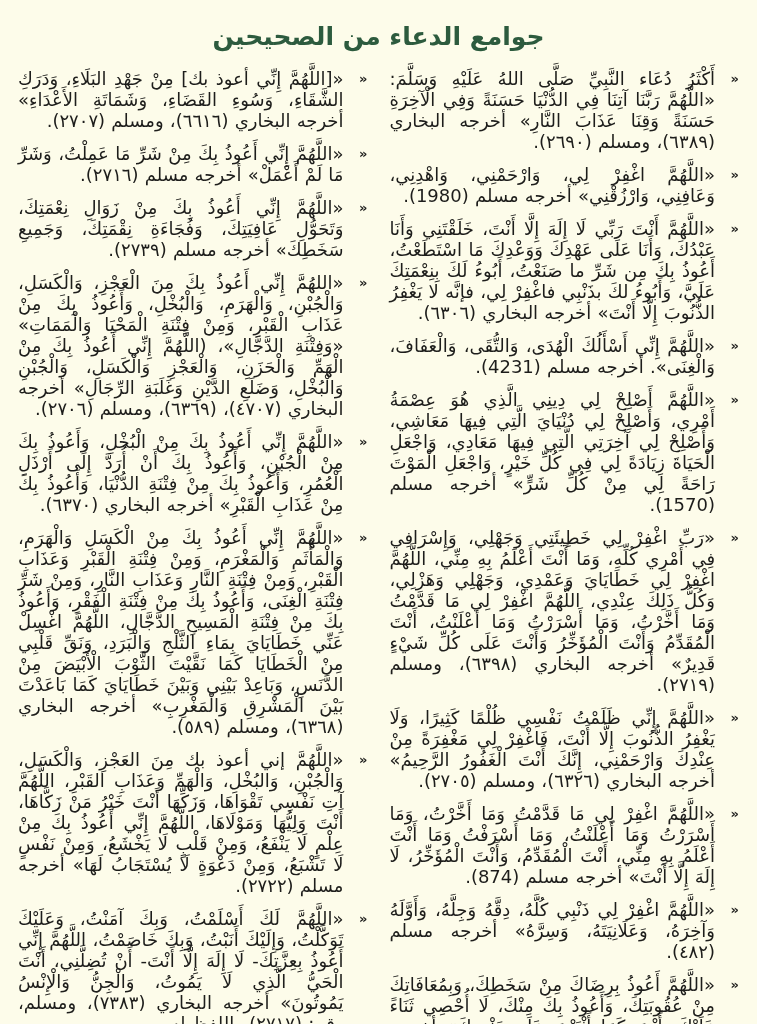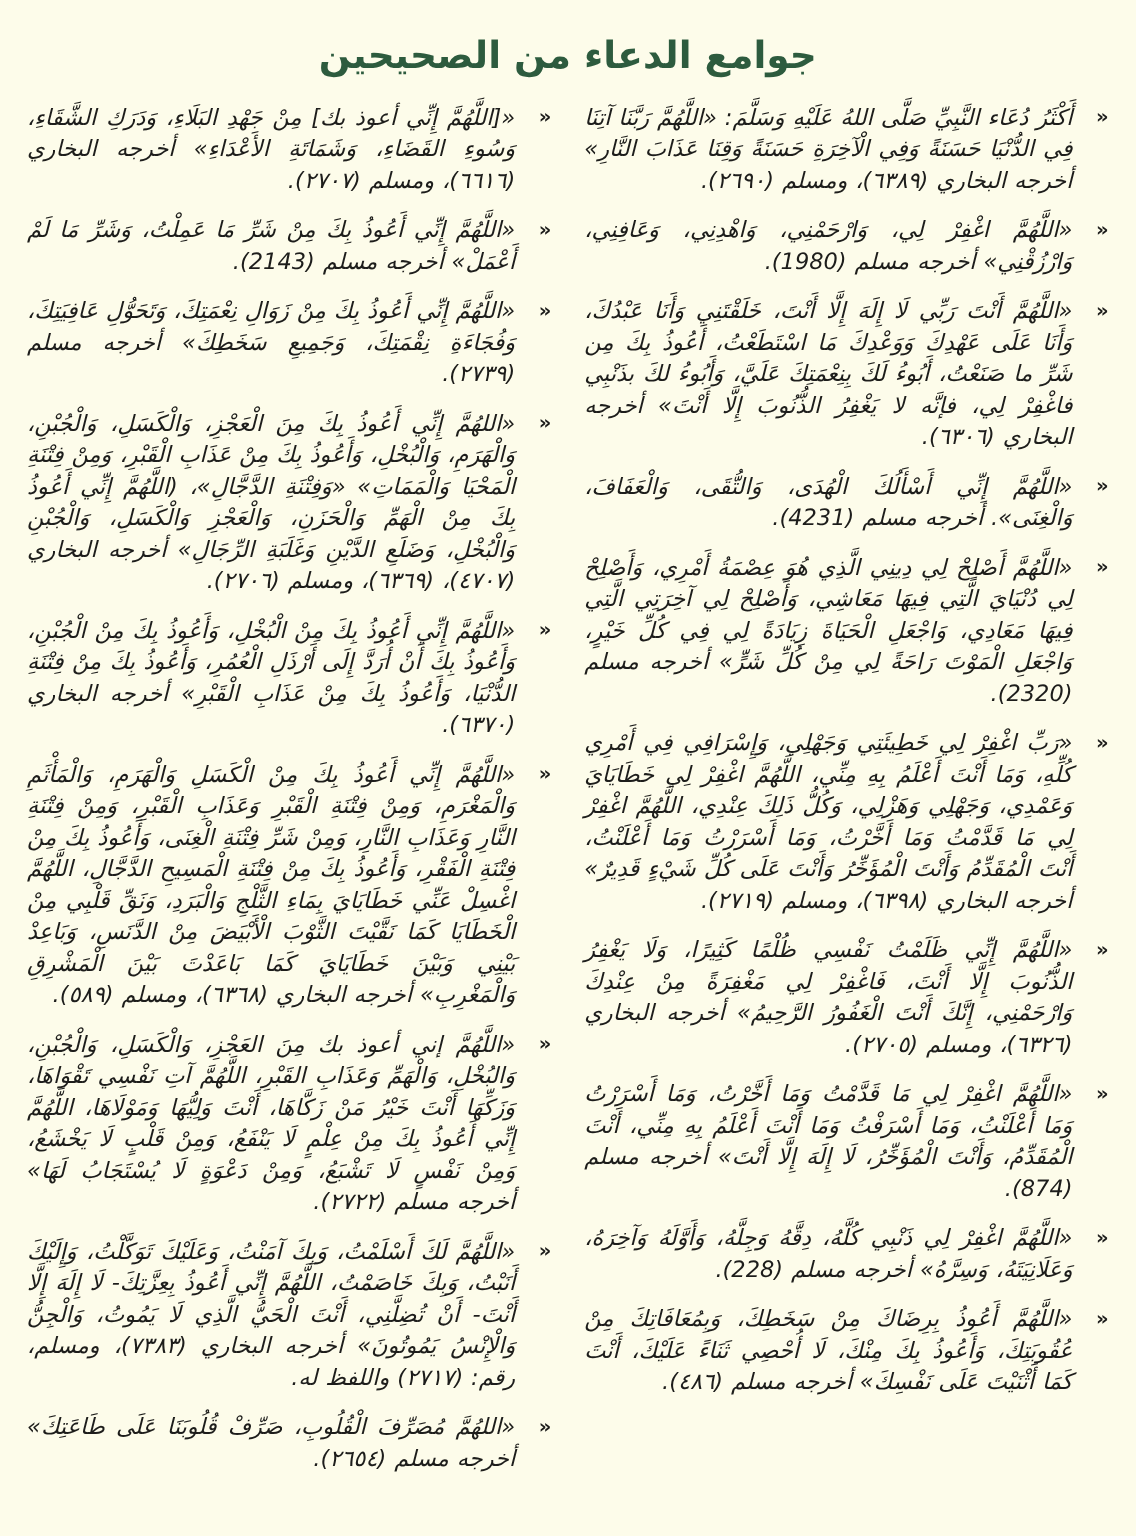--- a/index.html
+++ b/index.html
@@ -51,26 +51,25 @@
   .bullet{
     flex:0 0 24px;
     font-weight:bold;
     font-size:13px;
     line-height:21px;
     color:var(--text);
     text-align:right;
   }
   .ptext{
     flex:1;
-    font-size:15px;
+    font-size:18px;
     line-height:21px;
     text-align:justify;
     text-align-last:right;
     word-spacing:0.5px;
-    font-style:italic;
   }
 </style>
 </head>
 <body>
 
 <div class="page">
   <h1 class="page-title">جوامع الدعاء من الصحيحين</h1>
   <div class="columns">
     <div class="column" id="col-right">
   <div class="para">
@@ -88,57 +87,57 @@
     <span class="ptext">«اللَّهُمَّ أَنْتَ رَبِّي لَا إِلَهَ إِلَّا أَنْتَ، خَلَقْتَنِي وَأَنَا عَبْدُكَ، وَأَنَا عَلَى عَهْدِكَ وَوَعْدِكَ مَا اسْتَطَعْتُ، أَعُوذُ بِكَ مِن شَرِّ ما صَنَعْتُ، أَبُوءُ لَكَ بِنِعْمَتِكَ عَلَيَّ، وَأَبُوءُ لكَ بذَنْبِي فاغْفِرْ لِي، فإنَّه لا يَغْفِرُ الذُّنُوبَ إِلَّا أَنْتَ» أخرجه البخاري (٦٣٠٦).</span>
   </div>
 
   <div class="para">
     <span class="bullet">«</span>
     <span class="ptext">«اللَّهُمَّ إِنِّي أَسْأَلُكَ الْهُدَى، وَالتُّقَى، وَالْعَفَافَ، وَالْغِنَى». أخرجه مسلم (4231).</span>
   </div>
 
   <div class="para">
     <span class="bullet">«</span>
-    <span class="ptext">«اللَّهُمَّ أَصْلِحْ لِي دِينِي الَّذِي هُوَ عِصْمَةُ أَمْرِي، وَأَصْلِحْ لِي دُنْيَايَ الَّتِي فِيهَا مَعَاشِي، وَأَصْلِحْ لِي آخِرَتِي الَّتِي فِيهَا مَعَادِي، وَاجْعَلِ الْحَيَاةَ زِيَادَةً لِي فِي كُلِّ خَيْرٍ، وَاجْعَلِ الْمَوْتَ رَاحَةً لِي مِنْ كُلِّ شَرٍّ» أخرجه مسلم (2320).</span>
+    <span class="ptext">«اللَّهُمَّ أَصْلِحْ لِي دِينِي الَّذِي هُوَ عِصْمَةُ أَمْرِي، وَأَصْلِحْ لِي دُنْيَايَ الَّتِي فِيهَا مَعَاشِي، وَأَصْلِحْ لِي آخِرَتِي الَّتِي فِيهَا مَعَادِي، وَاجْعَلِ الْحَيَاةَ زِيَادَةً لِي فِي كُلِّ خَيْرٍ، وَاجْعَلِ الْمَوْتَ رَاحَةً لِي مِنْ كُلِّ شَرٍّ» أخرجه مسلم (1570).</span>
   </div>
 
   <div class="para">
     <span class="bullet">«</span>
     <span class="ptext">«رَبِّ اغْفِرْ لِي خَطِيئَتِي وَجَهْلِي، وَإِسْرَافِي فِي أَمْرِي كُلِّهِ، وَمَا أَنْتَ أَعْلَمُ بِهِ مِنِّي، اللَّهُمَّ اغْفِرْ لِي خَطَايَايَ وَعَمْدِي، وَجَهْلِي وَهَزْلِي، وَكُلُّ ذَلِكَ عِنْدِي، اللَّهُمَّ اغْفِرْ لِي مَا قَدَّمْتُ وَمَا أَخَّرْتُ، وَمَا أَسْرَرْتُ وَمَا أَعْلَنْتُ، أَنْتَ الْمُقَدِّمُ وَأَنْتَ الْمُؤَخِّرُ وَأَنْتَ عَلَى كُلِّ شَيْءٍ قَدِيرٌ» أخرجه البخاري (٦٣٩٨)، ومسلم (٢٧١٩).</span>
   </div>
 
   <div class="para">
     <span class="bullet">«</span>
     <span class="ptext">«اللَّهُمَّ إِنِّي ظَلَمْتُ نَفْسِي ظُلْمًا كَثِيرًا، وَلَا يَغْفِرُ الذُّنُوبَ إِلَّا أَنْتَ، فَاغْفِرْ لِي مَغْفِرَةً مِنْ عِنْدِكَ وَارْحَمْنِي، إِنَّكَ أَنْتَ الْغَفُورُ الرَّحِيمُ» أخرجه البخاري (٦٣٢٦)، ومسلم (٢٧٠٥).</span>
   </div>
 
   <div class="para">
     <span class="bullet">«</span>
     <span class="ptext">«اللَّهُمَّ اغْفِرْ لِي مَا قَدَّمْتُ وَمَا أَخَّرْتُ، وَمَا أَسْرَرْتُ وَمَا أَعْلَنْتُ، وَمَا أَسْرَفْتُ وَمَا أَنْتَ أَعْلَمُ بِهِ مِنِّي، أَنْتَ الْمُقَدِّمُ، وَأَنْتَ الْمُؤَخِّرُ، لَا إِلَهَ إِلَّا أَنْتَ» أخرجه مسلم (874).</span>
   </div>
 
   <div class="para">
     <span class="bullet">«</span>
-    <span class="ptext">«اللَّهُمَّ اغْفِرْ لِي ذَنْبِي كُلَّهُ، دِقَّهُ وَجِلَّهُ، وَأَوَّلَهُ وَآخِرَهُ، وَعَلَانِيَتَهُ، وَسِرَّهُ» أخرجه مسلم (228).</span>
+    <span class="ptext">«اللَّهُمَّ اغْفِرْ لِي ذَنْبِي كُلَّهُ، دِقَّهُ وَجِلَّهُ، وَأَوَّلَهُ وَآخِرَهُ، وَعَلَانِيَتَهُ، وَسِرَّهُ» أخرجه مسلم (٤٨٢).</span>
   </div>
 
   <div class="para">
     <span class="bullet">«</span>
     <span class="ptext">«اللَّهُمَّ أَعُوذُ بِرِضَاكَ مِنْ سَخَطِكَ، وَبِمُعَافَاتِكَ مِنْ عُقُوبَتِكَ، وَأَعُوذُ بِكَ مِنْكَ، لَا أُحْصِي ثَنَاءً عَلَيْكَ، أَنْتَ كَمَا أَثْنَيْتَ عَلَى نَفْسِكَ» أخرجه مسلم (٤٨٦).</span>
   </div>
 </div>
     <div class="column" id="col-left">
   <div class="para">
     <span class="bullet">«</span>
     <span class="ptext">«[اللَّهُمَّ إِنِّي أعوذ بك] مِنْ جَهْدِ البَلَاءِ، وَدَرَكِ الشَّقَاءِ، وَسُوءِ القَضَاءِ، وَشَمَاتَةِ الأَعْدَاءِ» أخرجه البخاري (٦٦١٦)، ومسلم (٢٧٠٧).</span>
   </div>
 
   <div class="para">
     <span class="bullet">«</span>
-    <span class="ptext">«اللَّهُمَّ إِنِّي أَعُوذُ بِكَ مِنْ شَرِّ مَا عَمِلْتُ، وَشَرِّ مَا لَمْ أَعْمَلْ» أخرجه مسلم (2143).</span>
+    <span class="ptext">«اللَّهُمَّ إِنِّي أَعُوذُ بِكَ مِنْ شَرِّ مَا عَمِلْتُ، وَشَرِّ مَا لَمْ أَعْمَلْ» أخرجه مسلم (٢٧١٦).</span>
   </div>
 
   <div class="para">
     <span class="bullet">«</span>
     <span class="ptext">«اللَّهُمَّ إِنِّي أَعُوذُ بِكَ مِنْ زَوَالِ نِعْمَتِكَ، وَتَحَوُّلِ عَافِيَتِكَ، وَفُجَاءَةِ نِقْمَتِكَ، وَجَمِيعِ سَخَطِكَ» أخرجه مسلم (٢٧٣٩).</span>
   </div>
 
   <div class="para">
     <span class="bullet">«</span>
     <span class="ptext">«اللهُمَّ إِنِّي أَعُوذُ بِكَ مِنَ الْعَجْزِ، وَالْكَسَلِ، وَالْجُبْنِ، وَالْهَرَمِ، وَالْبُخْلِ، وَأَعُوذُ بِكَ مِنْ عَذَابِ الْقَبْرِ، وَمِنْ فِتْنَةِ الْمَحْيَا وَالْمَمَاتِ» «وَفِتْنَةِ الدَّجَّالِ»، (اللَّهُمَّ إِنِّي أَعُوذُ بِكَ مِنْ الْهَمِّ وَالْحَزَنِ، وَالْعَجْزِ وَالْكَسَلِ، وَالْجُبْنِ وَالْبُخْلِ، وَضَلَعِ الدَّيْنِ وَغَلَبَةِ الرِّجَالِ» أخرجه البخاري (٤٧٠٧)، (٦٣٦٩)، ومسلم (٢٧٠٦).</span>

